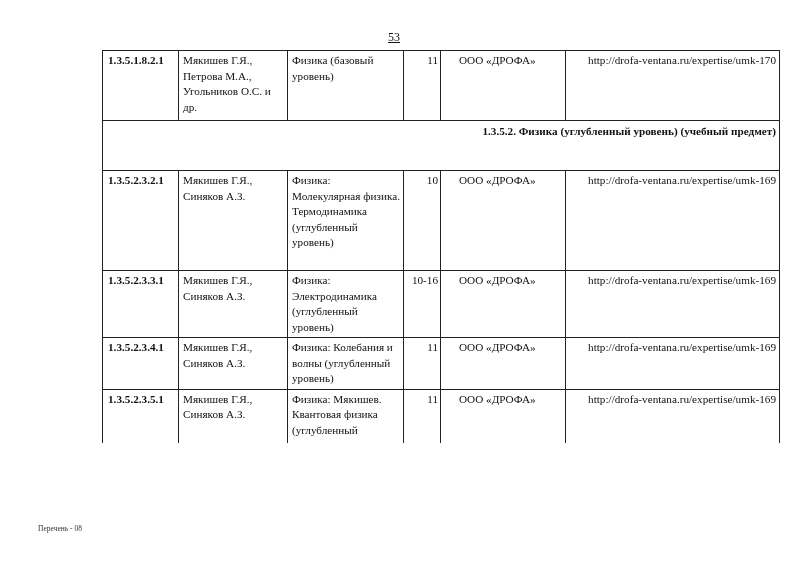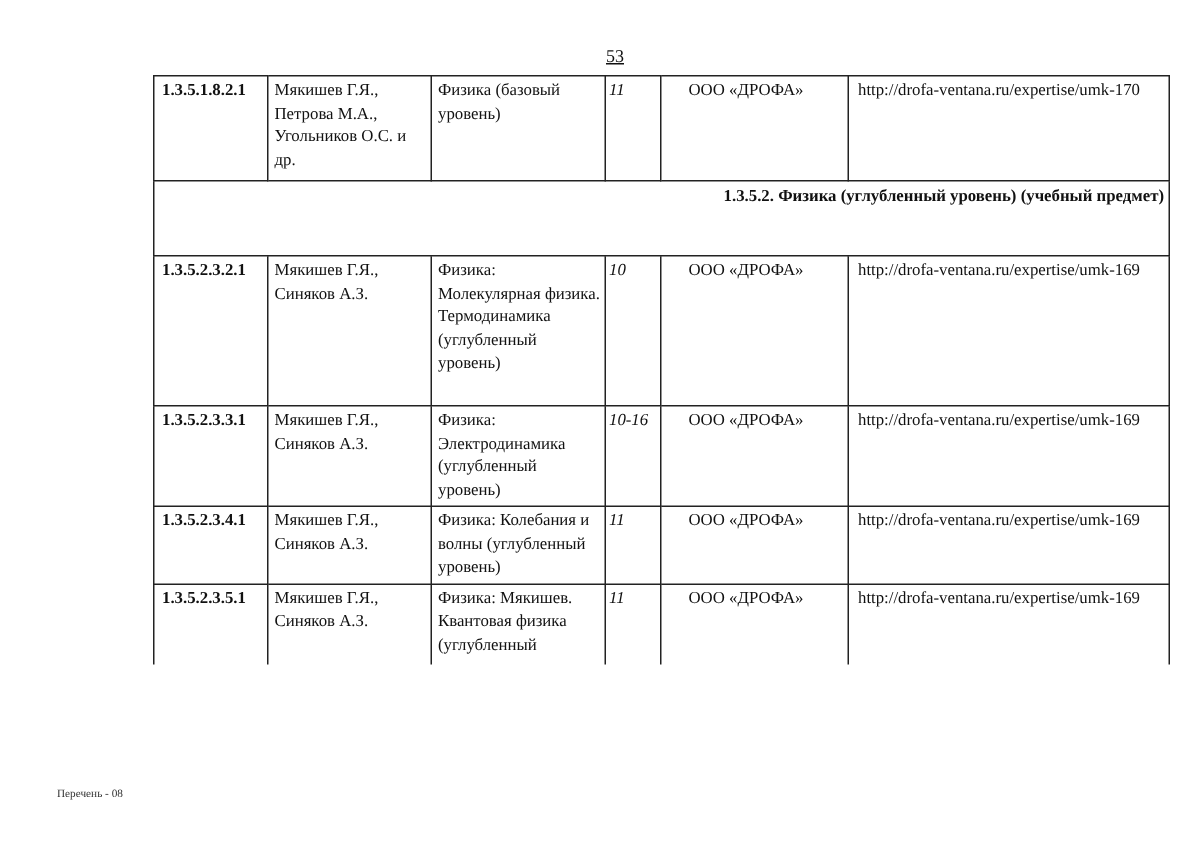--- a/index.html
+++ b/index.html
@@ -13,21 +13,21 @@
       position: relative;
       overflow: hidden;
       font-family: "Liberation Serif", "DejaVu Serif", serif;
       color: #111111;
     }
     .page-number {
       position: absolute;
       left: 388px;
       top: 30px;
       width: 28px;
-      text-align: right;
+      text-align: left;
       font-size: 12px;
       text-decoration: underline;
     }
     .doc-table {
       position: absolute;
       left: 102px;
       top: 50px;
       border-collapse: collapse;
       table-layout: fixed;
       font-size: 11.2px;
@@ -38,34 +38,34 @@
       vertical-align: top;
       padding: 2px 3px 2px 4px;
       overflow: hidden;
       margin-left: 20px;
     }
     .doc-table td.code {
       font-weight: bold;
       padding-left: 5px;
     }
     .doc-table td.grade {
-      text-align: left;
+      text-align: right;
       padding-left: 2px;
       padding-right: 2px;
-      font-style: italic;
     }
     .doc-table td.section {
       font-weight: bold;
       padding-top: 3px;
       padding-left: 5px;
       text-align: right;
     }
     .doc-table td.link {
       padding-left: 6px;
       white-space: nowrap;
+      text-align: right;
     }
     .doc-table td.publisher {
       padding-left: 18px;
     }
     .footer {
       position: absolute;
       left: 38px;
       top: 524px;
       font-size: 7.5px;
       color: #333333;

